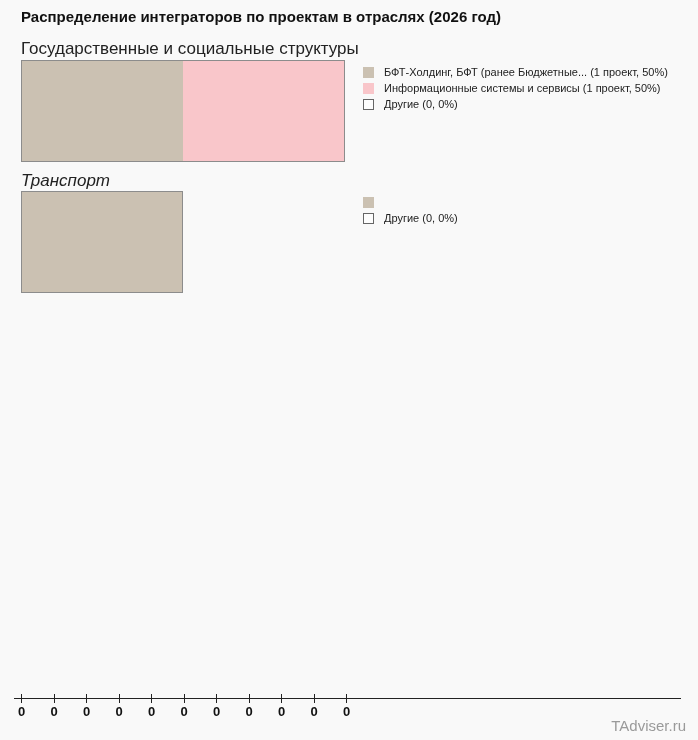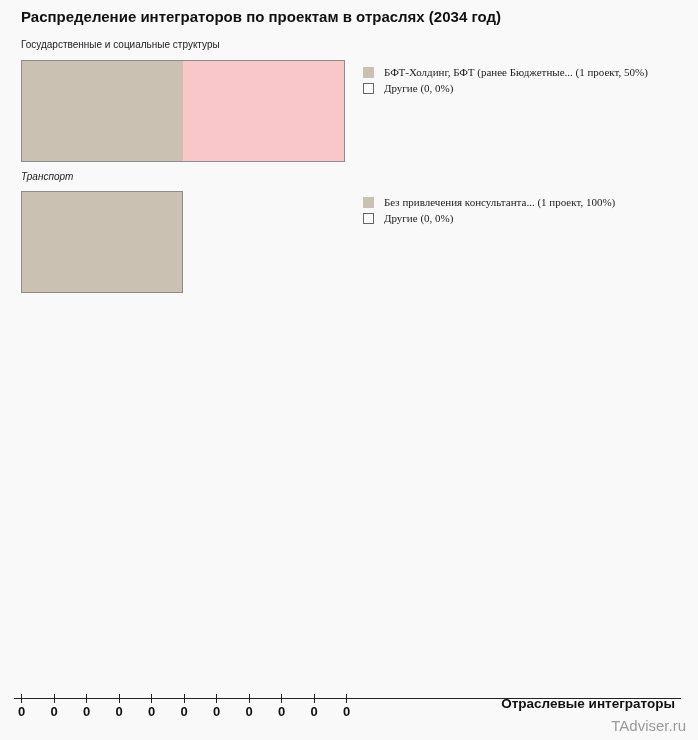--- a/index.html
+++ b/index.html
@@ -13,21 +13,21 @@
   }
   .page { position: absolute; inset: 0; }
 
   .page-title {
     position: absolute; left: 21px; top: 8px;
     font-size: 15px; font-weight: bold; color: #111;
   }
 
   .chart-title {
     position: absolute; left: 21px;
-    font-size: 10px; font-weight: normal; color: #222;
+    font-size: 17px; font-weight: normal; color: #222;
   }
   #chart-title-0 { top: 39px; }
   #chart-title-1 { top: 171px; font-style: italic; }
 
   .bar {
     position: absolute; left: 21px;
     height: 102px;
     border: 1px solid #8c8c8c;
     display: flex;
     background: #f9f9f9;
@@ -40,21 +40,20 @@
     position: absolute; left: 363px;
     list-style: none;
   }
   #legend-0 { top: 64px; }
   #legend-1 { top: 194px; }
   .legend li {
     display: flex; align-items: center;
     height: 16px;
     font-size: 11px; color: #222;
     white-space: nowrap;
-    font-family: Liberation Serif, serif;
   }
   .swatch {
     display: inline-block;
     width: 11px; height: 11px;
     margin-right: 10px;
     flex: 0 0 11px;
   }
   .swatch.empty { background: #fdfdfd; border: 1px solid #666; }
 
   .axis { position: absolute; left: 0; top: 694px; width: 698px; height: 30px; }
@@ -81,46 +80,49 @@
   .watermark {
     position: absolute; right: 12px; top: 717px;
     font-size: 15px; color: #9a9a9a;
   }
 </style>
 </head>
 <body>
 
 <div class="page">
 
-  <div class="page-title">Распределение интеграторов по проектам в отраслях (2034 год)</div>
+  <div class="page-title">Распределение интеграторов по проектам в отраслях (2026 год)</div>
 
   <div class="chart-title" id="chart-title-0">Государственные и социальные структуры</div>
   <div class="bar" id="bar-0" style="width: 324px;">
       <div class="segment" style="width: 50%; background: rgb(203, 193, 178);"></div>
       <div class="segment" style="width: 50%; background: rgb(249, 198, 202);"></div>
     </div>
   <ul class="legend" id="legend-0">
       <li>
         <span class="swatch" style="background: rgb(203, 193, 178);"></span>
         <span>БФТ-Холдинг, БФТ (ранее Бюджетные... (1 проект, 50%)</span>
+      </li>
+      <li>
+        <span class="swatch" style="background: rgb(249, 198, 202);"></span>
+        <span>Информационные системы и сервисы (1 проект, 50%)</span>
       </li>
       <li>
         <span class="swatch empty"></span>
         <span>Другие (0, 0%)</span>
       </li>
     </ul>
 
   <div class="chart-title" id="chart-title-1">Транспорт</div>
   <div class="bar" id="bar-1" style="width: 162px;">
       <div class="segment" style="width: 100%; background: rgb(203, 193, 178);"></div>
     </div>
   <ul class="legend" id="legend-1">
       <li>
         <span class="swatch" style="background: rgb(203, 193, 178);"></span>
-        <span>Без привлечения консультанта... (1 проект, 100%)</span>
       </li>
       <li>
         <span class="swatch empty"></span>
         <span>Другие (0, 0%)</span>
       </li>
     </ul>
 
   <div class="axis">
     <div class="axis-line"></div>
     <div class="ticks" id="ticks">
@@ -162,18 +164,17 @@
         </div>
         <div class="tick">
           <div class="tick-mark"></div>
           <div class="tick-label">0</div>
         </div>
         <div class="tick">
           <div class="tick-mark"></div>
           <div class="tick-label">0</div>
         </div>
       </div>
-    <div class="axis-label">Отраслевые интеграторы</div>
   </div>
 
   <div class="watermark">TAdviser.ru</div>
 
 </div>
 
 </body></html>

